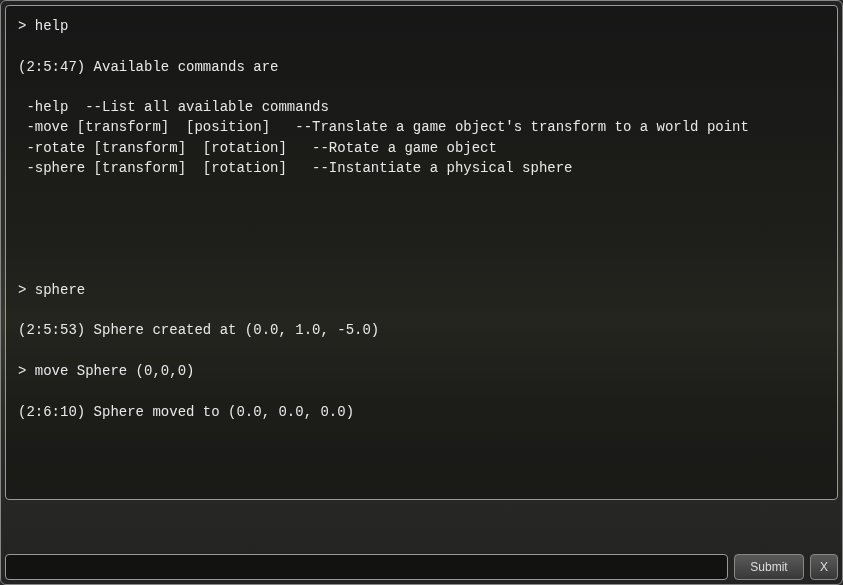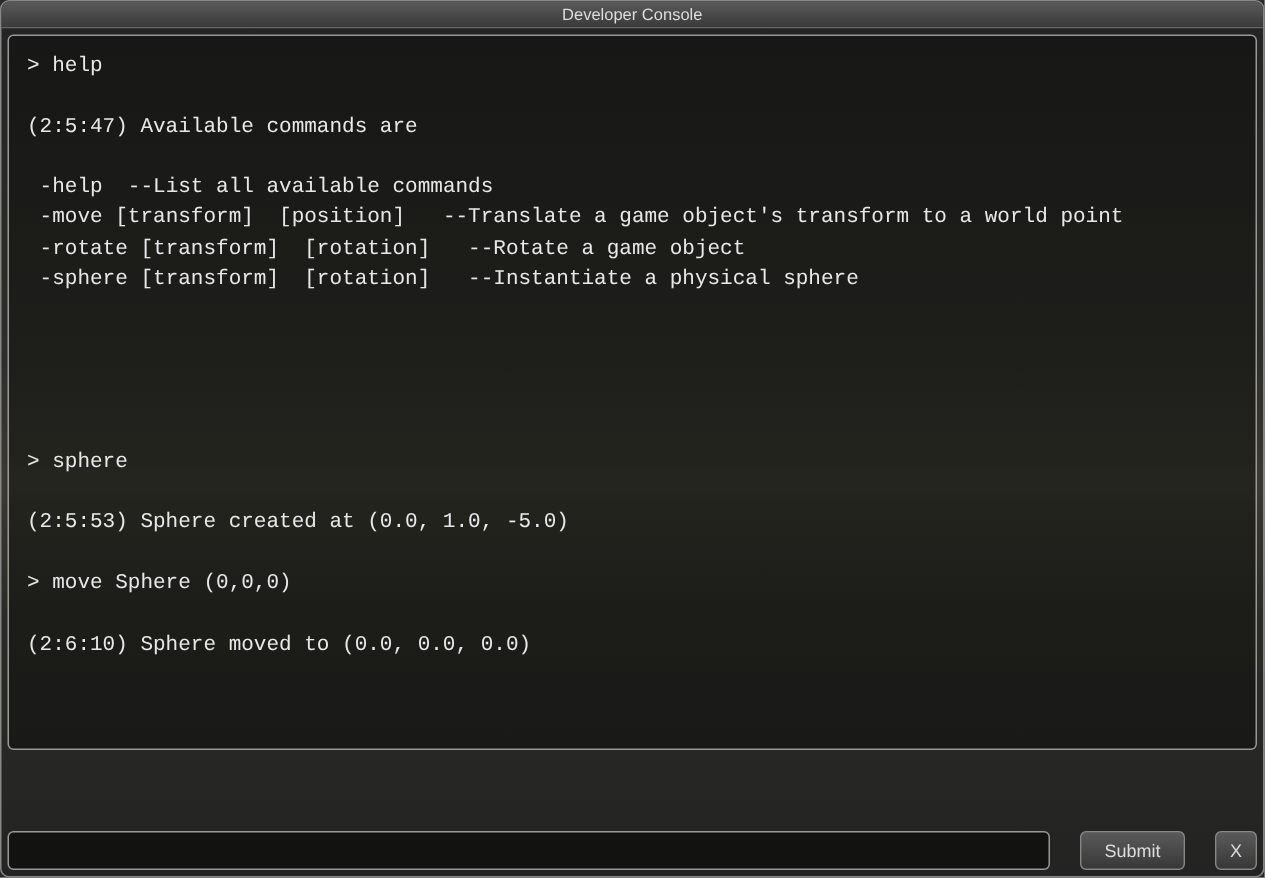--- a/index.html
+++ b/index.html
@@ -53,21 +53,21 @@
       padding: 10px 12px;
       color: #e8e8e8;
       font-size: 14px;
       line-height: 1.45;
       white-space: pre-wrap;
       overflow-y: auto;
       font-family: 'Courier New', monospace;
     }
     .bottom-bar {
       display: flex;
-      gap: 20px;
+      gap: 6px;
       align-items: stretch;
       height: 26px;
       margin-top: 48px;
     }
     .command-input {
       flex: 1;
       background: rgba(0, 0, 0, 0.5);
       border: 1px solid #999;
       border-radius: 4px;
       padding: 2px 8px;
@@ -94,23 +94,20 @@
     }
     .btn-close {
       min-width: 28px;
       padding: 0;
     }
   </style>
 </head>
 <body>
 
 <div class="window">
-  <div class="titlebar">
-    <span class="title">Developer Console</span>
-  </div>
   <div class="content-area">
     <div class="console-output">&gt; help
 
 (2:5:47) Available commands are
 
  -help  --List all available commands
  -move [transform]  [position]   --Translate a game object's transform to a world point
  -rotate [transform]  [rotation]   --Rotate a game object
  -sphere [transform]  [rotation]   --Instantiate a physical sphere
 

